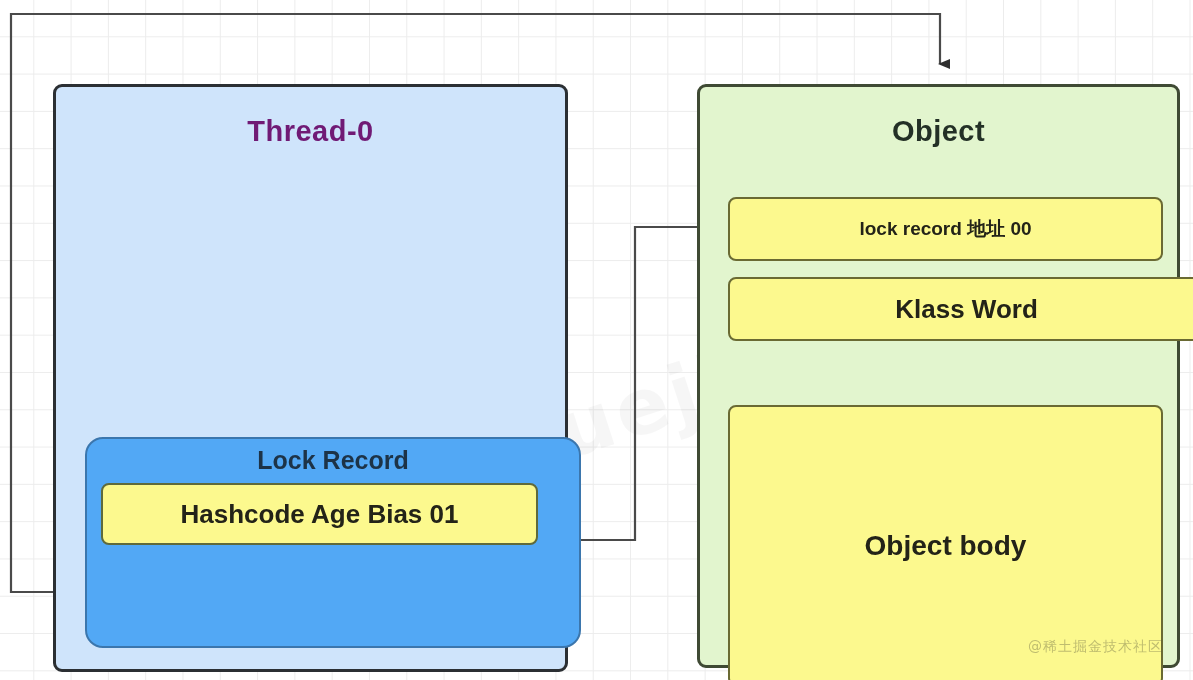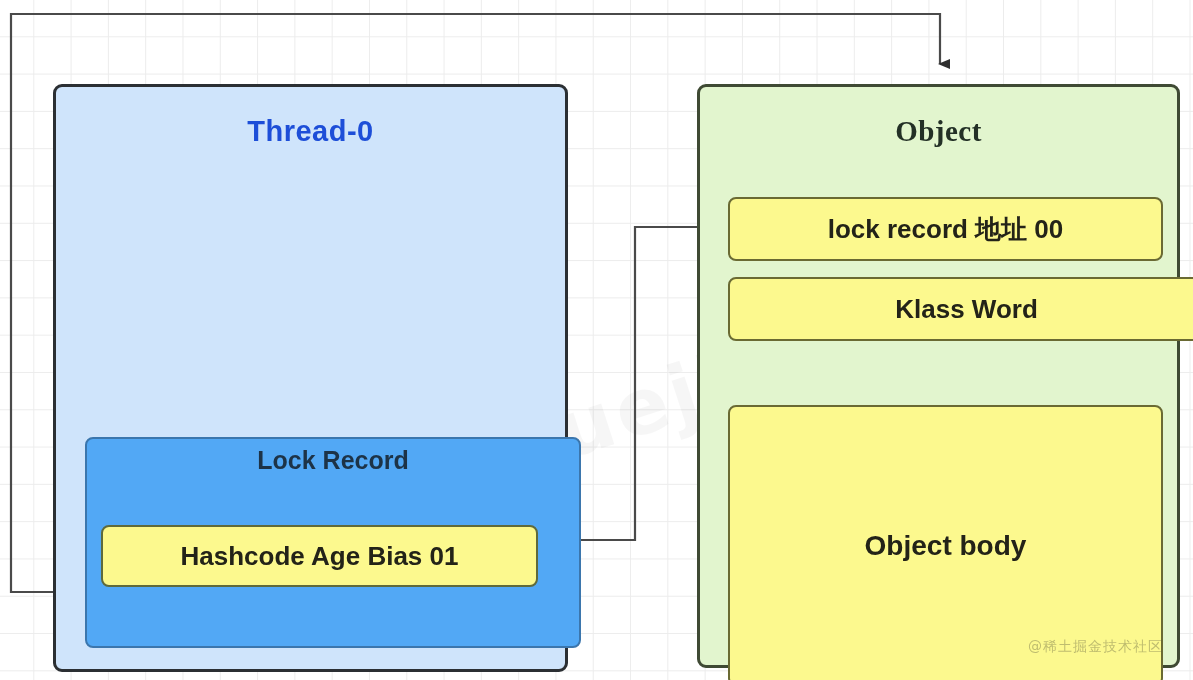--- a/index.html
+++ b/index.html
@@ -51,46 +51,46 @@
     border:3px solid #2b2f33;
     border-radius:9px;
     box-sizing:border-box;
   }
   .panel-title{
     position:absolute;
     left:0;right:0;
     text-align:center;
     font-size:29px;
     font-weight:bold;
-    color:#1d4ed8;
+    color:#701a75;
     letter-spacing:0.5px;
   }
 
   #thread-panel{
     left:53px;top:84px;width:515px;height:588px;
     background:#cfe4fb;
   }
   #thread-panel .panel-title{top:28px;}
 
   #object-panel{
     left:697px;top:84px;width:483px;height:584px;
     background:#e2f5ce;
     border-color:#3f4a34;
   }
-  #object-panel .panel-title{top:28px;color:#233026;font-family:Liberation Serif, serif;}
+  #object-panel .panel-title{top:28px;color:#233026;}
 
   
   #lock-record{
     position:absolute;
     left:29px;   
     top:350px;
     width:496px;height:211px;
     background:#52a8f5;
     border:2px solid #3b76ad;
-    border-radius:8px;
+    border-radius:18px;
     box-sizing:border-box;
   }
   #lock-record .lr-title{
     position:absolute;left:0;right:0;top:7px;
     text-align:center;
     font-size:25px;font-weight:bold;
     color:#1d3347;
   }
 
   
@@ -100,27 +100,26 @@
     border:2px solid #6a6a33;
     border-radius:8px;
     box-sizing:border-box;
     display:flex;align-items:center;justify-content:center;
     font-weight:bold;
     color:#232318;
     text-align:center;
   }
   .field.in-lr{
     border-color:#5f6a3b;
-    margin-top:42px;
   }
 
   #lr-field-0{left:14px;top:44px;width:437px;height:62px;font-size:26px;}
   #lr-field-1{left:14px;top:117px;width:437px;height:72px;font-size:26px;}
 
-  #obj-field-0{left:28px;top:110px;width:435px;height:64px;font-size:26px;}
+  #obj-field-0{left:28px;top:110px;width:435px;height:64px;font-size:19px;}
   #obj-field-1{left:28px;top:190px;width:477px;height:64px;font-size:26px;}
   #obj-field-2{left:28px;top:274px;width:435px;height:281px;font-size:28px;margin-top:44px;}
 
   
   #wires{
     position:absolute;left:0;top:0;width:1193px;height:680px;
     pointer-events:none;
   }
 </style>
 </head>

